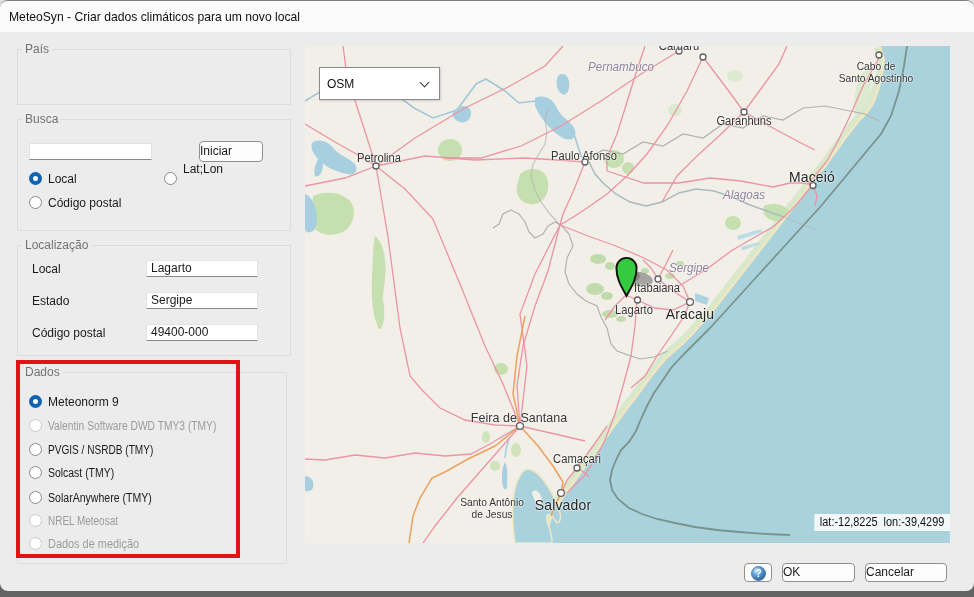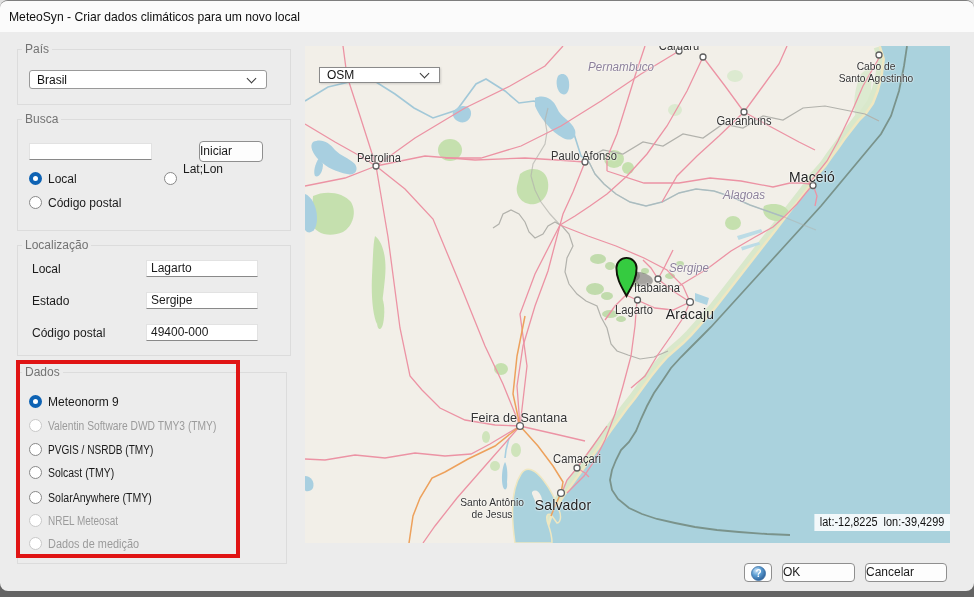--- a/index.html
+++ b/index.html
@@ -14,39 +14,38 @@
 .inp{position:absolute;background:#fff;border:1px solid #e2e2e2;border-bottom:1px solid #898989;box-sizing:border-box;font-size:12px;color:#1a1a1a;padding:0 4px;line-height:15px}
 .rad{position:absolute;width:13px;height:13px;border-radius:50%;background:#fff;border:1px solid #898989;box-sizing:border-box}
 .rad.sel{border:4px solid #0e63b4}
 .rad.rdis{border-color:#c9c9c9}
 .btn{position:absolute;background:#fdfdfd;border:1px solid #8f8f8f;border-radius:4px;box-sizing:border-box;font-size:12px;color:#1a1a1a;text-align:left}
 .combo{position:absolute;background:#fff;border:1px solid #999;border-radius:3px;box-sizing:border-box;font-size:12px;color:#111;display:flex;align-items:center;padding:0 7px}
 .chev{position:absolute;right:10px;top:50%;margin-top:-5px;width:8px;height:8px}
 .chev::before{content:"";position:absolute;left:0;top:0;width:6px;height:6px;border-right:1.3px solid #3a3a3a;border-bottom:1.3px solid #3a3a3a;transform:rotate(45deg)}
 .redbox{position:absolute;left:16px;top:359px;width:224px;height:198px;border:4px solid #e01414;box-sizing:border-box}
 .map{position:absolute;left:305px;top:45px;width:645px;height:497px;background:#f2efe8;overflow:hidden}
-.osm{position:absolute;left:14px;top:21px;width:121px;height:16px;background:#fff;border:1px solid #8a8a8a;box-sizing:border-box;font-size:12px;color:#111;display:flex;align-items:center;padding-left:7px;box-shadow:1px 1px 2px rgba(0,0,0,.15)}
+.osm{position:absolute;left:14px;top:21px;width:121px;height:33px;background:#fff;border:1px solid #8a8a8a;box-sizing:border-box;font-size:12px;color:#111;display:flex;align-items:center;padding-left:7px;box-shadow:1px 1px 2px rgba(0,0,0,.15)}
 .latlon{position:absolute;right:0px;top:468px;background:rgba(255,255,255,.85);font-size:12px;color:#111;padding:1px 6px 2px 6px;white-space:nowrap;transform:scaleX(.91);transform-origin:100% 50%}
 .attr{position:absolute;left:3px;top:482px;font-size:11px;color:#2835a5;white-space:nowrap}
 .mlbl{position:absolute;font-size:12px;color:#333;white-space:nowrap;transform:translateX(-50%) scaleX(.93);text-shadow:0 0 2px #fff,0 0 2px #fff}
 .mlbl.big{font-size:15px;color:#222;letter-spacing:.2px}
 .mlbl.st{font-style:italic;color:#8d819b;font-size:12.5px}
 .mlbl.sm{font-size:11px;line-height:12px;text-align:center}
 </style>
 </head>
 <body>
 <div class="dlg">
 <div class="tb">
       <span>MeteoSyn - Criar dados climáticos para um novo local</span>
     </div>
 
 <div class="grp" style="left:17px;top:48px;width:272px;height:54px">
       <span class="glb">País</span>
     </div>
-<div class="combo" style="left:29px;top:69px;width:238px;height:19px">Brasil<span class="chev"></span></div>
 
 <div class="grp" style="left:17px;top:118px;width:272px;height:110px">
       <span class="glb">Busca</span>
     </div>
 <div class="inp" style="left:29px;top:142px;width:123px;height:17px"></div>
 <div class="btn" style="left:199px;top:140px;width:64px;height:21px;line-height:19px">Iniciar</div>
 <span class="rad sel" style="left:29px;top:171px"></span>
     <span class="txt" style="left:48px;top:171px">Local</span>
 <span class="rad" style="left:164px;top:171px"></span>
     <span class="txt" style="left:183px;top:161px">Lat;Lon</span>

